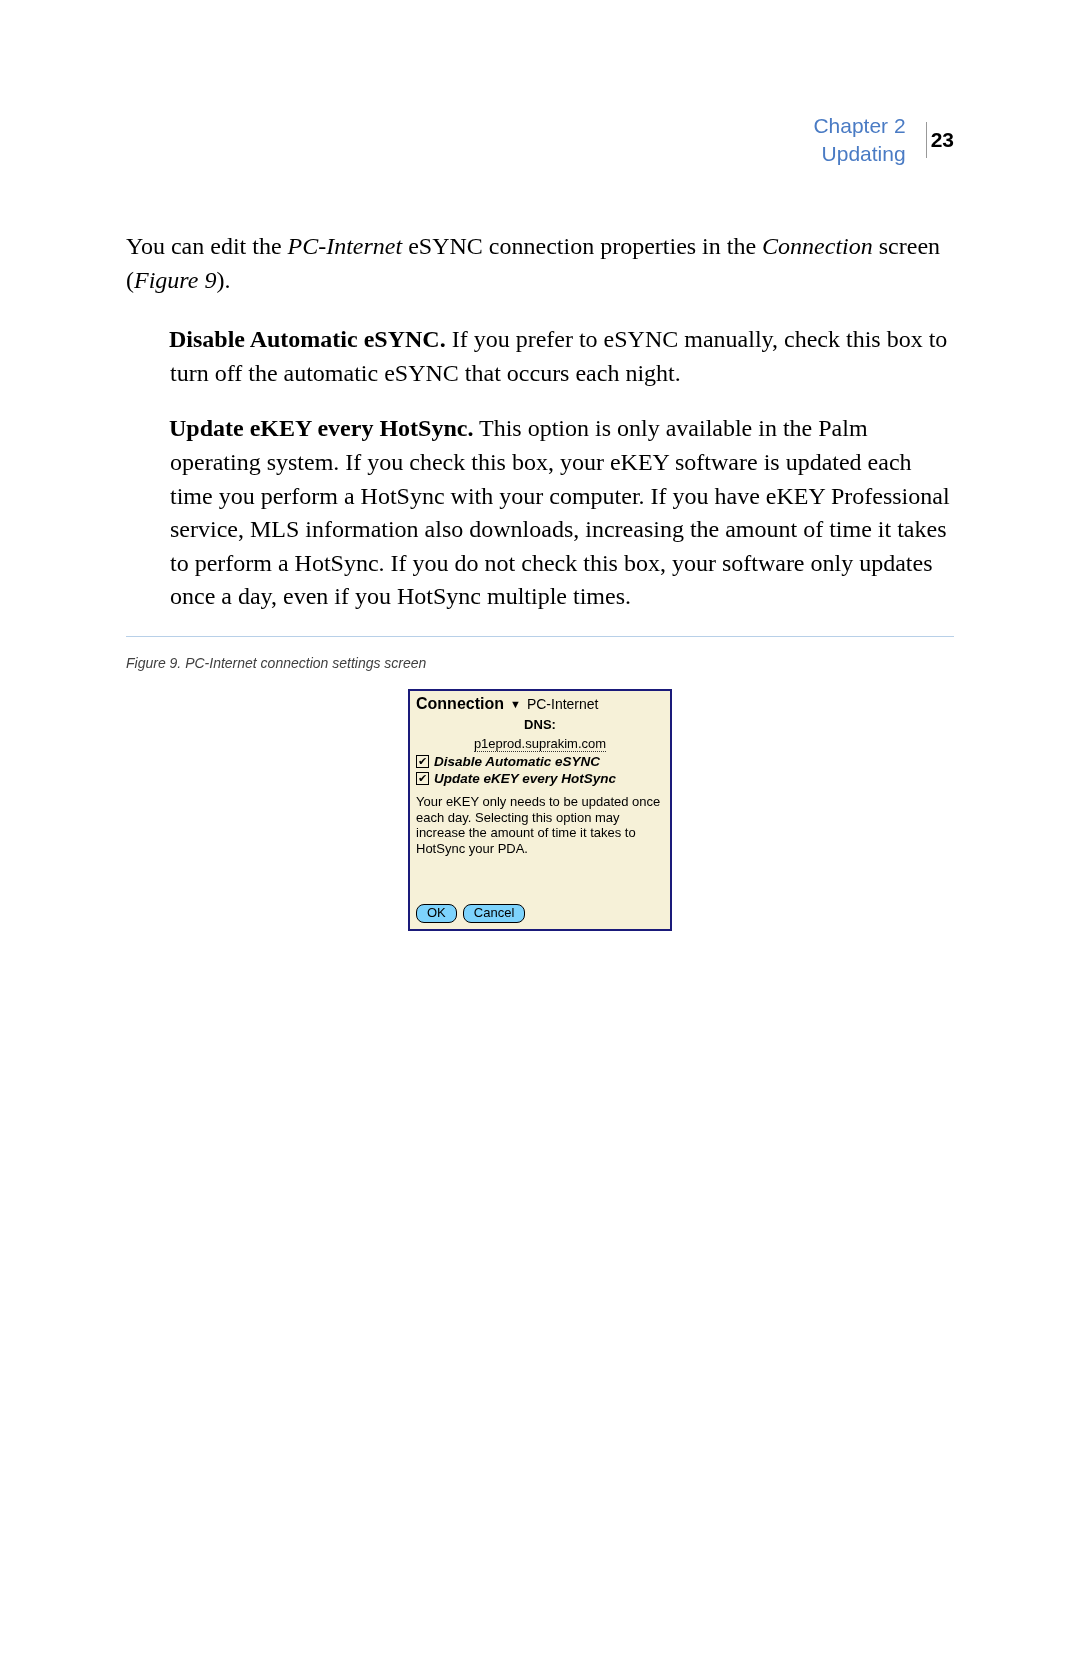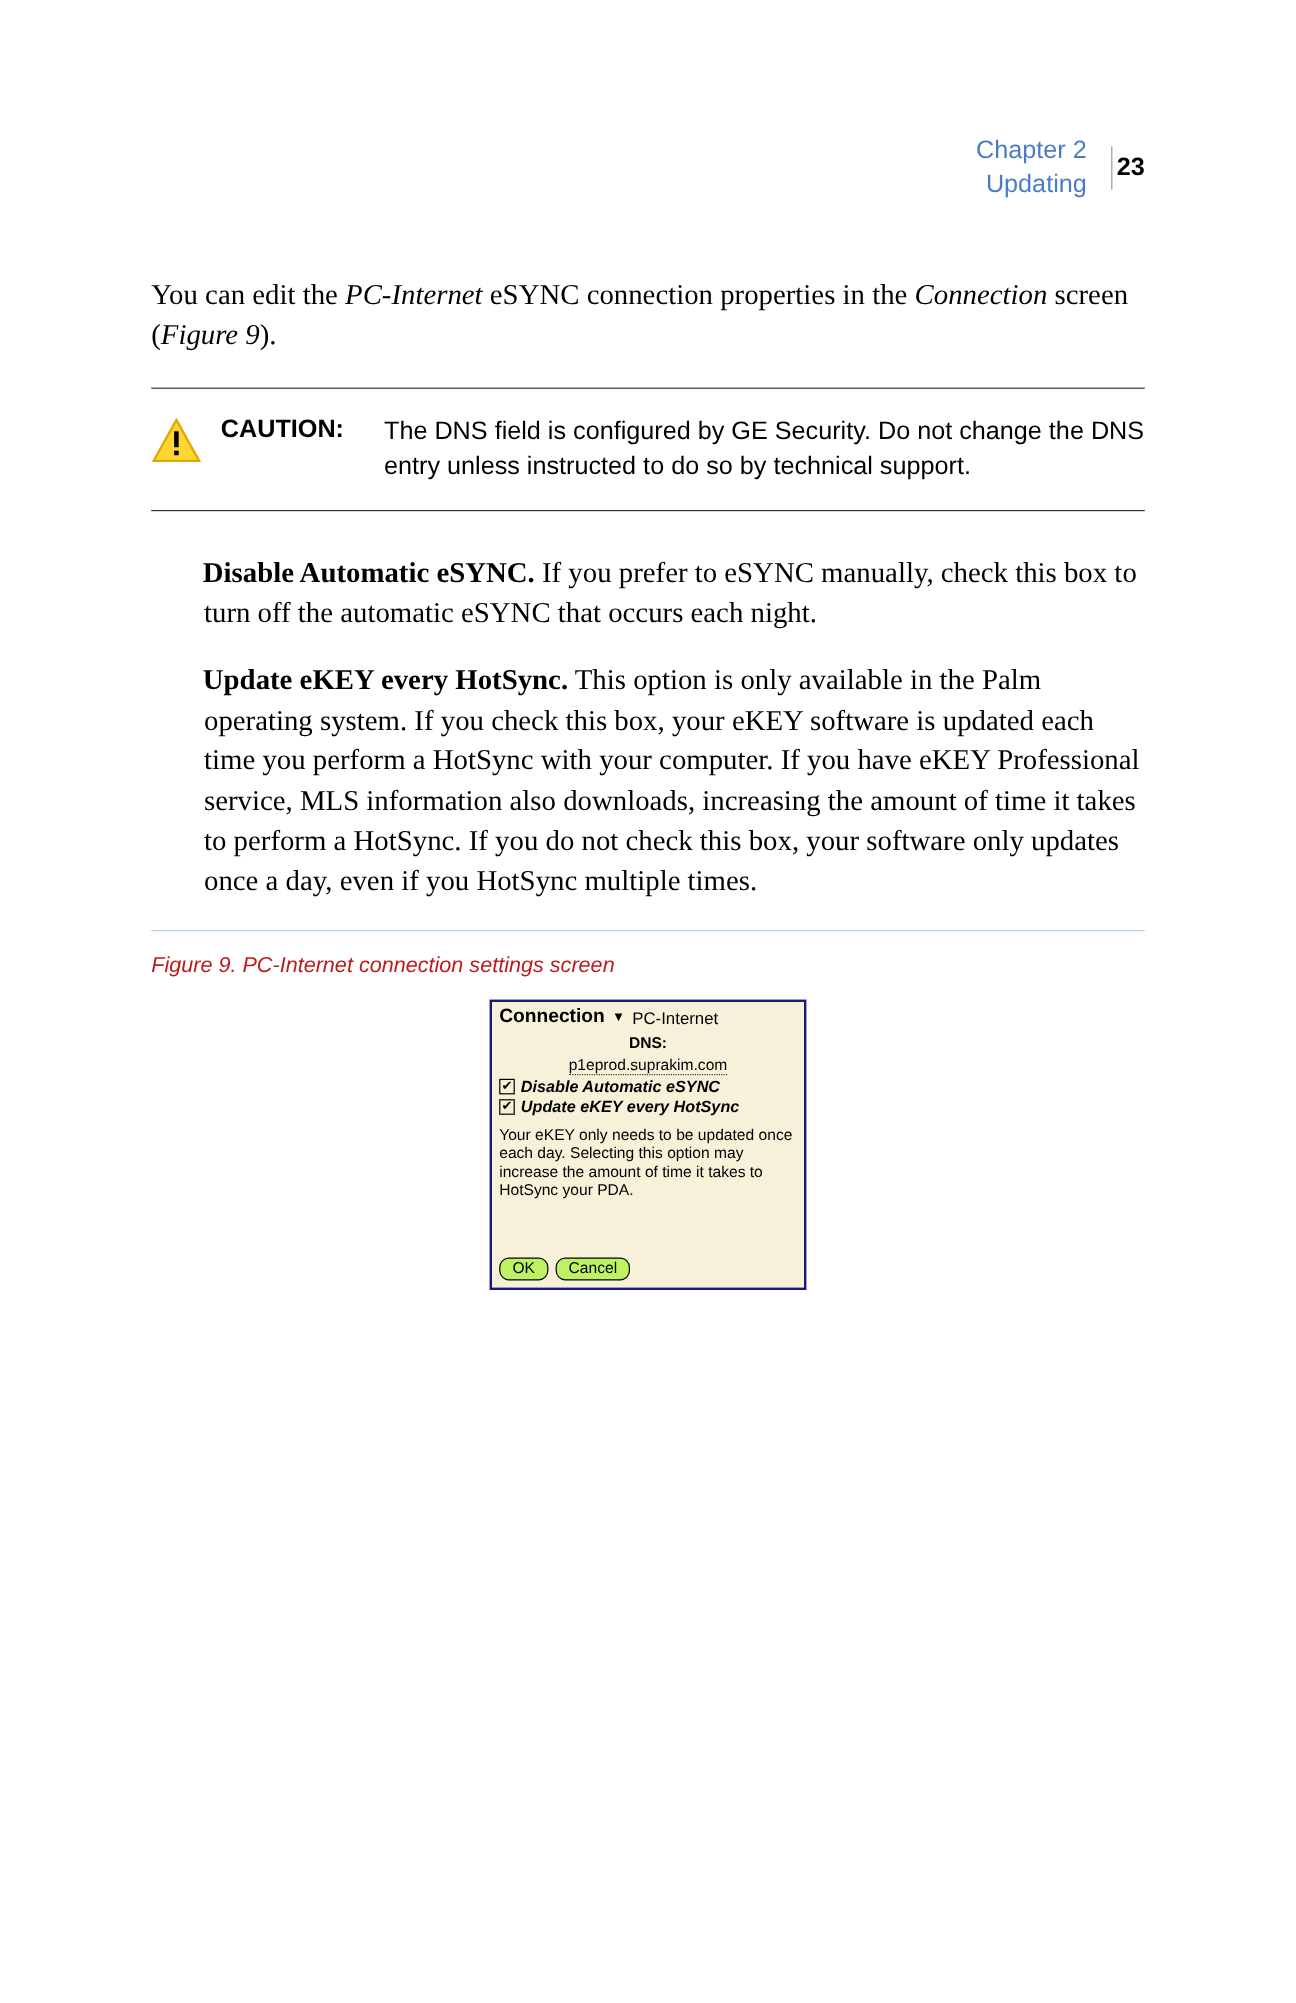--- a/index.html
+++ b/index.html
@@ -94,22 +94,22 @@
       font-weight: bold;
     }
     .figure-divider {
       border-top: 1px solid #b8d0e8;
       margin-top: 8px;
       margin-bottom: 18px;
     }
     .figure-caption {
       font-family: Arial, Helvetica, sans-serif;
       font-style: italic;
-      font-size: 18px;
-      color: #b91c1c;
+      font-size: 14px;
+      color: #404040;
       margin-bottom: 18px;
     }
     .figure-wrap {
       display: flex;
       justify-content: center;
     }
     .palm-screen {
       width: 264px;
       background: #f6f1d8;
       border: 2px solid #1a1a7a;
@@ -171,50 +171,41 @@
     }
     .palm-buttons {
       display: flex;
       gap: 6px;
     }
     .palm-btn {
       border: 1.5px solid #000;
       border-radius: 8px;
       padding: 0px 10px;
       font-size: 13px;
-      background: #bef264;
+      background: #7dd3fc;
       line-height: 1.3;
     }
   </style>
 </head>
 <body>
 
 <div class="page-header">
   <div class="chapter-info">
     <div>Chapter 2</div>
     <div>Updating</div>
   </div>
   <div class="page-number">23</div>
 </div>
 
 <div class="content">
 
   <p class="intro-para">
     <span>You can edit the </span><span class="italic">PC-Internet</span><span> eSYNC connection properties in the </span><span class="italic">Connection</span><span> screen (</span><span class="italic">Figure 9</span><span>).</span>
   </p>
 
-  <div class="caution-box">
-    <svg class="caution-icon" viewBox="0 0 44 40">
-      <polygon points="22,2 42,38 2,38" fill="#ffd633" stroke="#e0a800" stroke-width="2"></polygon>
-      <rect x="20" y="12" width="4" height="14" fill="#000"></rect>
-      <rect x="20" y="29" width="4" height="4" fill="#000"></rect>
-    </svg>
-    <div class="caution-label">CAUTION:</div>
-    <div class="caution-text">The DNS field is configured by GE Security.  Do not change the DNS entry unless instructed to do so by technical support.</div>
-  </div>
 
   <div class="option-list">
     <p class="option-item">
       <span class="lead">Disable Automatic eSYNC.</span><span>  If you prefer to eSYNC manually, check this box to turn off the automatic eSYNC that occurs each night.</span>
     </p>
     <p class="option-item">
       <span class="lead">Update eKEY every HotSync.</span><span>  This option is only available in the Palm operating system.  If you check this box, your eKEY software is updated each time you perform a HotSync with your computer.  If you have eKEY Professional service, MLS information also downloads, increasing the amount of time it takes to perform a HotSync.  If you do not check this box, your software only updates once a day, even if you HotSync multiple times.</span>
     </p>
   </div>
 

